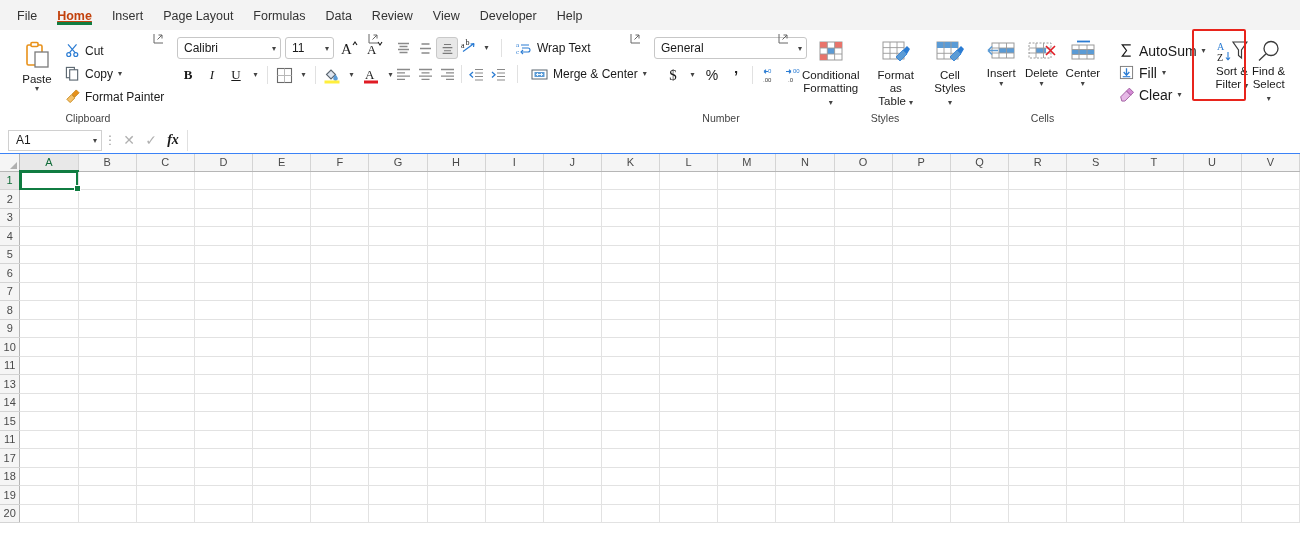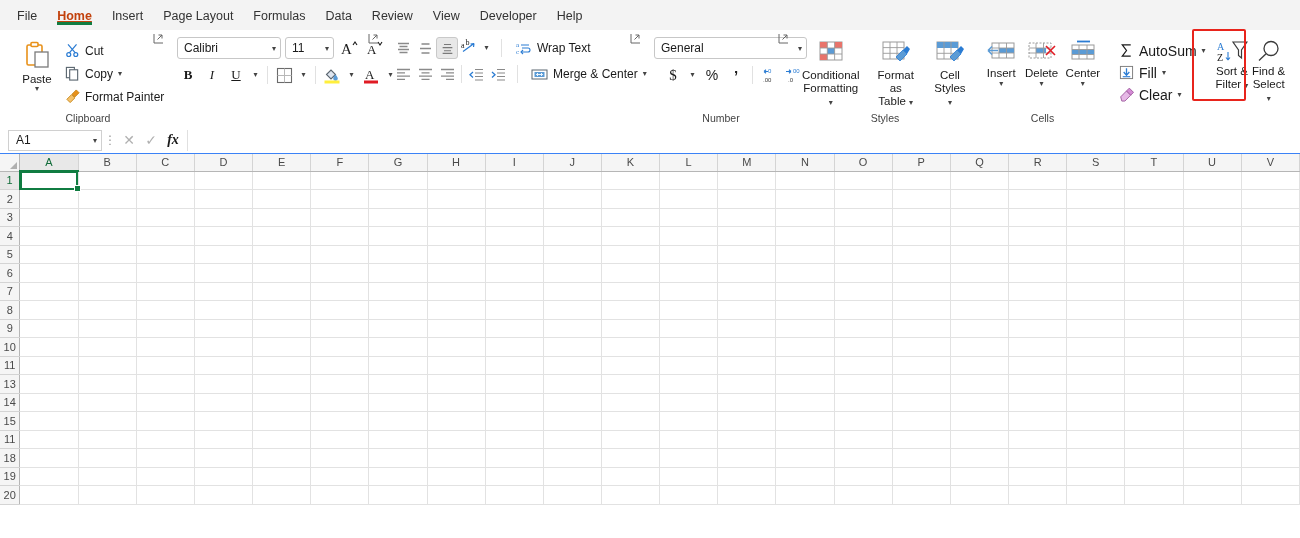--- a/index.html
+++ b/index.html
@@ -1140,20 +1140,45 @@
           <td class="cell"></td>
           <td class="cell"></td>
           <td class="cell"></td>
           <td class="cell"></td>
           <td class="cell"></td>
           <td class="cell"></td>
           <td class="cell"></td>
           <td class="cell"></td>
         </tr>
         <tr>
+          <th class="rowhead">17</th>
+          <td class="cell"></td>
+          <td class="cell"></td>
+          <td class="cell"></td>
+          <td class="cell"></td>
+          <td class="cell"></td>
+          <td class="cell"></td>
+          <td class="cell"></td>
+          <td class="cell"></td>
+          <td class="cell"></td>
+          <td class="cell"></td>
+          <td class="cell"></td>
+          <td class="cell"></td>
+          <td class="cell"></td>
+          <td class="cell"></td>
+          <td class="cell"></td>
+          <td class="cell"></td>
+          <td class="cell"></td>
+          <td class="cell"></td>
+          <td class="cell"></td>
+          <td class="cell"></td>
+          <td class="cell"></td>
+          <td class="cell"></td>
+        </tr>
+        <tr>
           <th class="rowhead">18</th>
           <td class="cell"></td>
           <td class="cell"></td>
           <td class="cell"></td>
           <td class="cell"></td>
           <td class="cell"></td>
           <td class="cell"></td>
           <td class="cell"></td>
           <td class="cell"></td>
           <td class="cell"></td>

